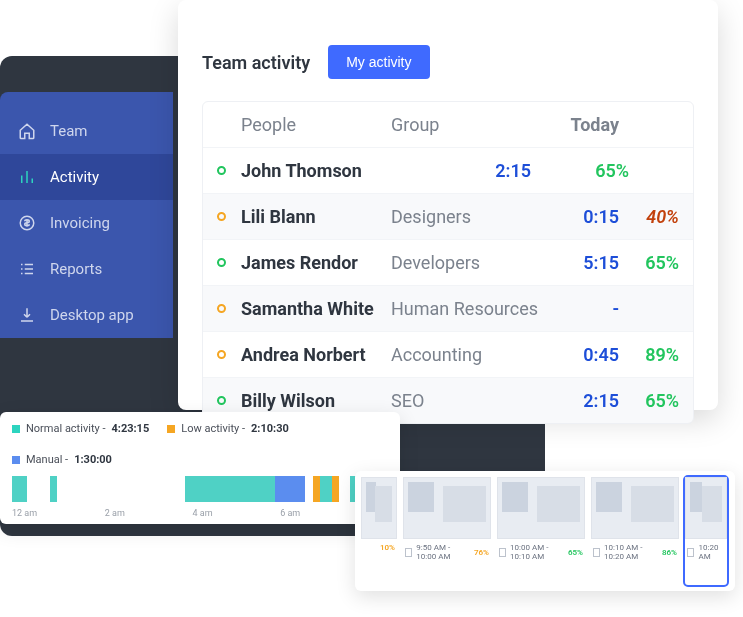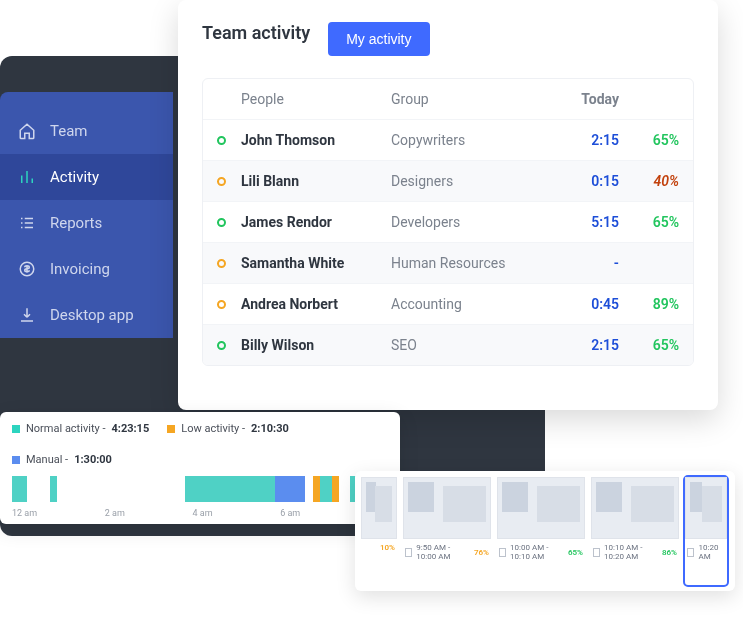--- a/index.html
+++ b/index.html
@@ -11,27 +11,27 @@
 
 .sidebar { position: absolute; left: 0; top: 92px; width: 173px; background: #3b56ad; z-index: 2; padding-top: 16px; border-top-left-radius: 8px; }
 .sidebar-item { display: flex; align-items: center; gap: 14px; padding: 14px 18px; color: #cfd6ed; font-size: 15px; cursor: pointer; }
 .sidebar-item.active { background: #2f479a; color: #fff; }
 .sidebar-item.active .s-icon svg { stroke: #2dd4bf; fill: none; }
 .s-icon { width: 18px; height: 18px; display: flex; align-items: center; justify-content: center; }
 .s-icon svg { width: 18px; height: 18px; stroke: #cfd6ed; stroke-width: 2; fill: none; }
 
 
 .card { position: absolute; left: 178px; top: 0; width: 540px; height: 410px; background: #fff; border-radius: 8px; box-shadow: 0 10px 30px rgba(0,0,0,0.15); z-index: 3; padding: 22px 24px 0 24px; }
-.card-header { display: flex; gap: 18px; margin-bottom: 22px; }
+.card-header { display: flex; align-items: center; gap: 18px; margin-bottom: 22px; margin-top: 23px; }
 .card-title { font-size: 18px; font-weight: 600; color: #2f3640; }
 .tab-btn { background: #3f6aff; color: #fff; border: none; border-radius: 4px; padding: 9px 18px; font-size: 14px; font-weight: 400; cursor: pointer; }
 
 
 .tbl { border: 1px solid #eef0f4; border-radius: 6px; overflow: hidden; }
-.tbl-head, .tbl-row { display: grid; grid-template-columns: 24px 150px 150px 1fr 50px; align-items: center; padding: 12px 14px; font-size: 14px; }
+.tbl-head, .tbl-row { display: grid; grid-template-columns: 24px 150px 150px 1fr 50px; align-items: center; padding: 12px 14px; font-size: 18px; }
 .tbl-head { color: #7b828d; font-weight: 400; }
 .tbl-row { border-top: 1px solid #f2f4f7; }
 .tbl-row:nth-child(even) { background: #f8f9fb; }
 .dot { width: 9px; height: 9px; border-radius: 50%; border: 2px solid; }
 .dot.green { border-color: #22c55e; }
 .dot.orange { border-color: #f5a623; }
 .name { font-weight: 700; color: #2f3640; }
 .group { color: #7b828d; }
 .time { color: #1d4ed8; font-weight: 600; text-align: right; padding-right: 10px; }
 .pct { font-weight: 600; text-align: right; }
@@ -89,33 +89,33 @@
     <span class="s-icon">
         <svg viewBox="0 0 24 24">
           <path d="M5 20V10M12 20V4M19 20v-6"></path>
         </svg>
       </span>
     <span>Activity</span>
   </div>
   <div class="sidebar-item">
     <span class="s-icon">
         <svg viewBox="0 0 24 24">
-          <path d="M4 6h2M4 12h2M4 18h2M9 6h11M9 12h11M9 18h11"></path>
-        </svg>
-      </span>
-    <span>Reports</span>
-  </div>
-  <div class="sidebar-item">
-    <span class="s-icon">
-        <svg viewBox="0 0 24 24">
           <circle cx="12" cy="12" r="9"></circle>
           <path d="M12 7v10M9 9.5c0-1 1-2 3-2s3 1 3 2-1 2-3 2-3 1-3 2 1 2 3 2 3-1 3-2"></path>
         </svg>
       </span>
     <span>Invoicing</span>
+  </div>
+  <div class="sidebar-item">
+    <span class="s-icon">
+        <svg viewBox="0 0 24 24">
+          <path d="M4 6h2M4 12h2M4 18h2M9 6h11M9 12h11M9 18h11"></path>
+        </svg>
+      </span>
+    <span>Reports</span>
   </div>
   <div class="sidebar-item">
     <span class="s-icon">
         <svg viewBox="0 0 24 24">
           <path d="M12 3v12m0 0l-4-4m4 4l4-4M4 20h16"></path>
         </svg>
       </span>
     <span>Desktop app</span>
   </div>
 </nav>
@@ -130,21 +130,20 @@
       <span></span>
       <span>People</span>
       <span>Group</span>
       <span style="text-align:right;padding-right:10px;font-weight:bold;">Today</span>
       <span></span>
     </div>
     <div id="rows">
         <div class="tbl-row">
           <span class="dot green"></span>
           <span class="name">John Thomson</span>
-          <span class="group">Copywriters</span>
           <span class="time">2:15</span>
           <span class="pct green">65%</span>
         </div>
         <div class="tbl-row">
           <span class="dot orange"></span>
           <span class="name">Lili Blann</span>
           <span class="group">Designers</span>
           <span class="time">0:15</span>
           <span class="pct orange">40%</span>
         </div>

